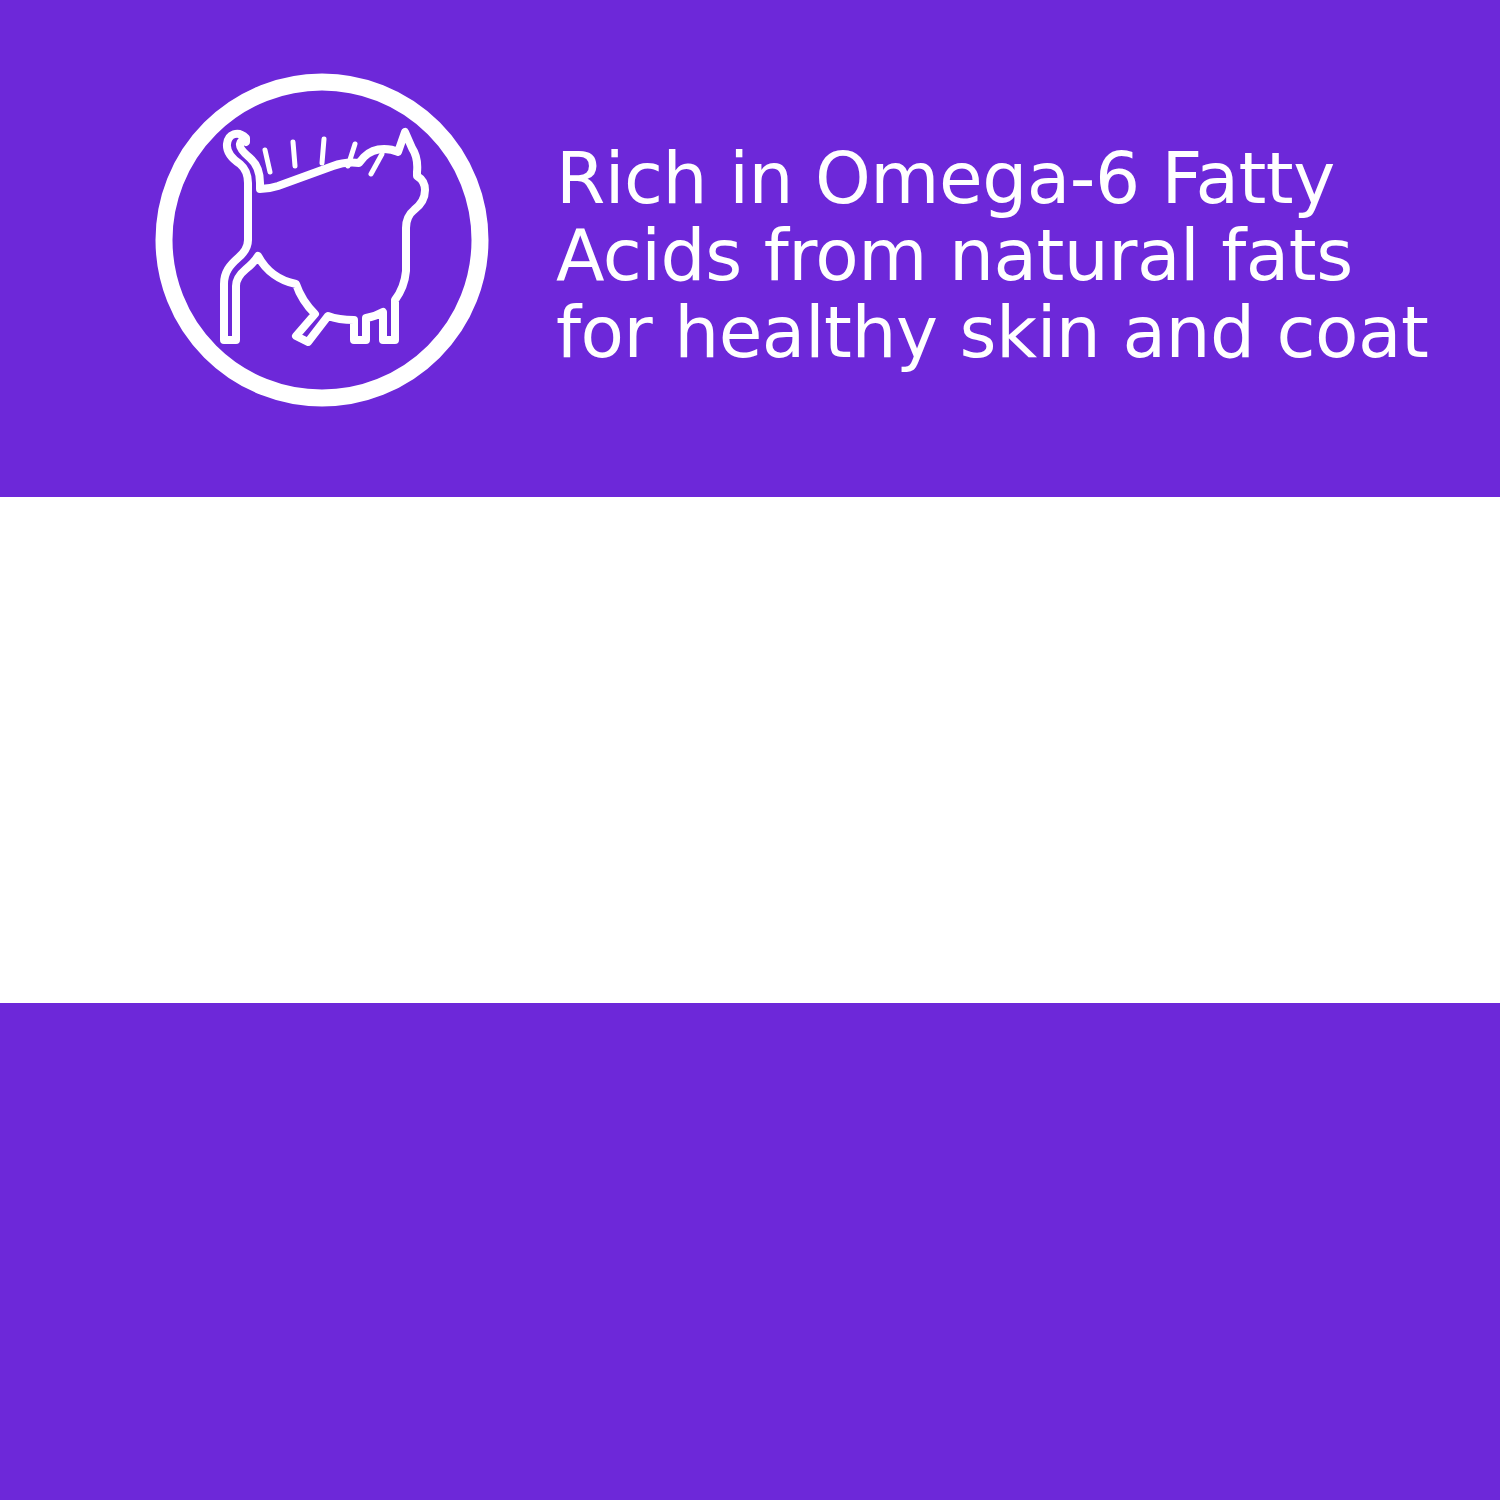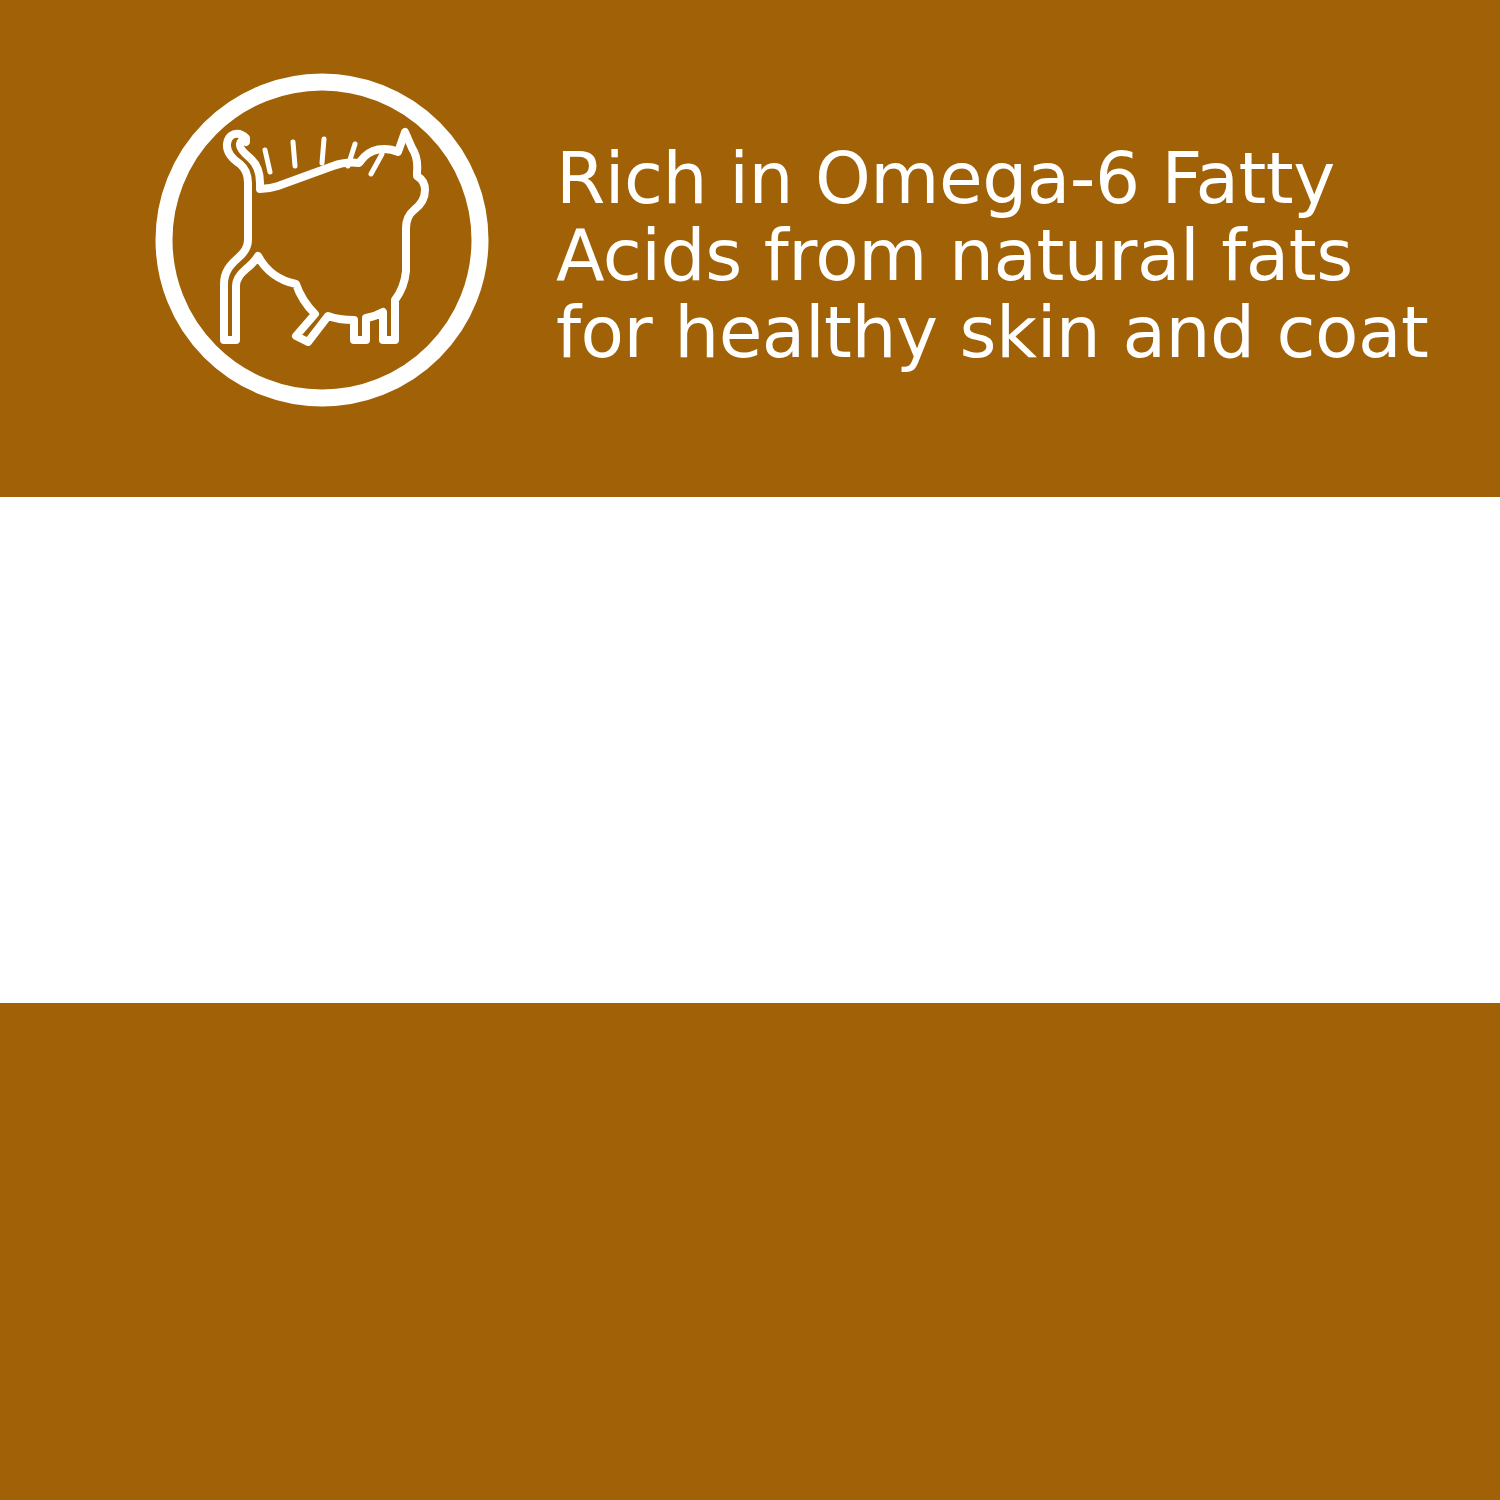--- a/index.html
+++ b/index.html
@@ -17,21 +17,21 @@
   }
 
   .panel {
     position: absolute;
     left: 0;
     width: 1500px;
     display: flex;
     align-items: center;
   }
 
-  .panel-coral { background: #a16207; }
+  .panel-coral { background: #6d28d9; }
   .panel-white { background: #FFFFFF; }
 
   #panel-omega  { top: 0px;    height: 497px; }
   #panel-anti   { top: 497px;  height: 506px; }
   #panel-fiber  { top: 1003px; height: 497px; }
 
   .icon-slot {
     position: absolute;
     display: flex;
     align-items: center;

